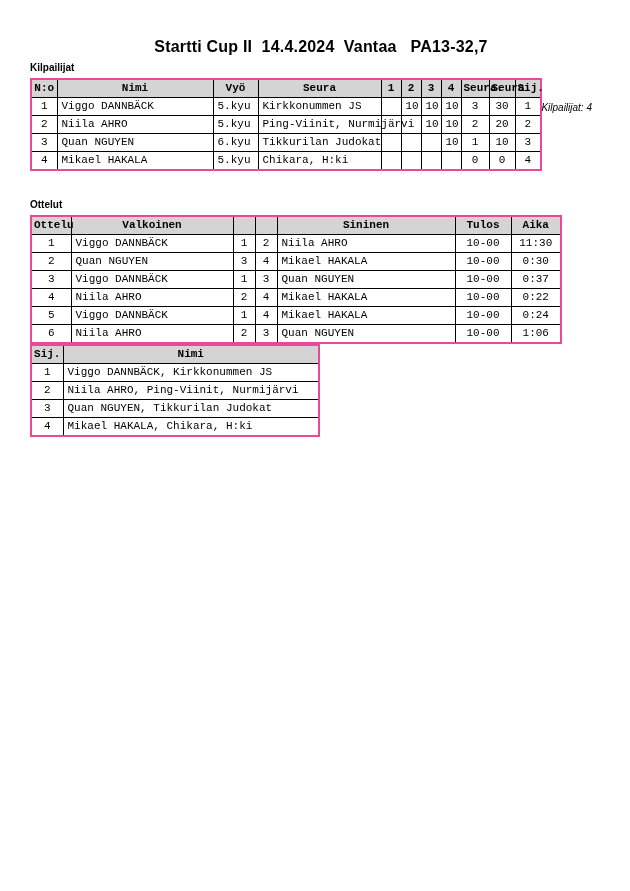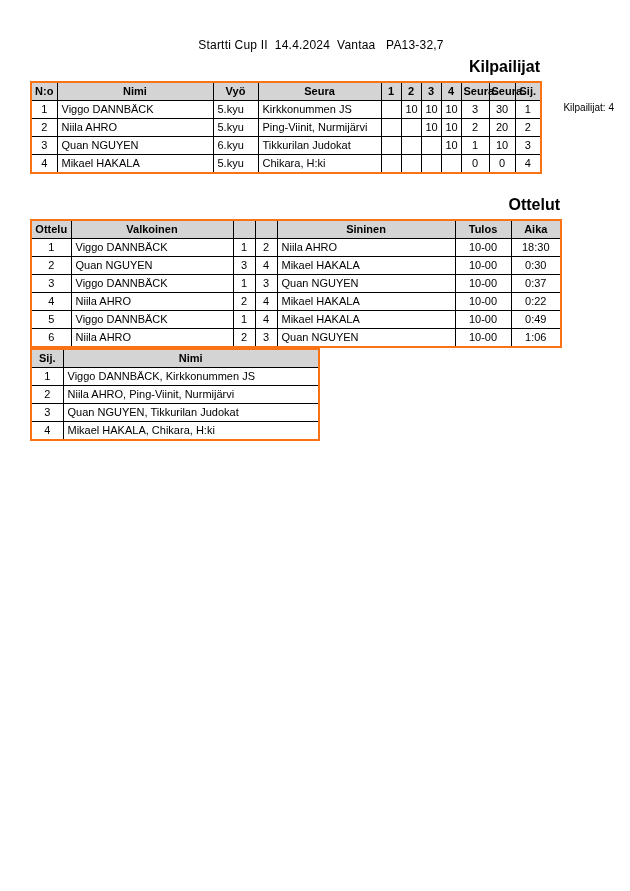--- a/index.html
+++ b/index.html
@@ -8,49 +8,51 @@
     font-family:"Liberation Sans", sans-serif;
     color:#000;
     position:relative;
     overflow:hidden;
   }
   .page { position:relative; width:630px; height:891px; }
 
   .title {
     margin-top:38px;
     text-align:center;
-    font-size:12px;
-    font-weight:normal;
+    font-size:16px;
+    font-weight:bold;
     white-space:pre;
     letter-spacing:0.2px;
     padding-left:12px;
   }
   .count-label {
     position:absolute;
-    top:64px; right:16px;
+    top:64px; right:38px;
     font-size:10px;
+    font-style:italic;
   }
 
   .section { margin-left:30px; }
   .sec-heading {
-    font-size:16px;
+    font-size:10px;
     font-weight:bold;
-    text-align:right;
+    text-align:left;
     margin-top:6px;
     margin-bottom:5px;
   }
-  .sec2 .sec-heading, .sec3 .sec-heading { margin-top:22px; }
+  .sec2 .sec-heading, .sec3 .sec-heading { margin-top:28px; }
   .sec1 .sec-heading { width:510px; }
   .sec2 .sec-heading { width:530px; }
   .sec3 .sec-heading { width:288px; }
 
   table {
     border-collapse:collapse;
     table-layout:fixed;
-    border:2px solid #f97316;
+    border:2px solid #ec4899;
+    font-family:Liberation Mono, monospace;
   }
   th, td {
     border:1px solid #000;
     font-size:11px;
     height:17px;
     line-height:17px;
     padding:0 4px;
     white-space:nowrap;
     overflow:visible;
     box-sizing:border-box;
@@ -199,21 +201,21 @@
           </tr>
         </thead>
         <tbody>
           <tr>
             <td>1</td>
             <td>Viggo DANNBÄCK</td>
             <td>1</td>
             <td>2</td>
             <td>Niila AHRO</td>
             <td>10-00</td>
-            <td>18:30</td>
+            <td>11:30</td>
           </tr>
           <tr>
             <td>2</td>
             <td>Quan NGUYEN</td>
             <td>3</td>
             <td>4</td>
             <td>Mikael HAKALA</td>
             <td>10-00</td>
             <td>0:30</td>
           </tr>
@@ -235,21 +237,21 @@
             <td>10-00</td>
             <td>0:22</td>
           </tr>
           <tr>
             <td>5</td>
             <td>Viggo DANNBÄCK</td>
             <td>1</td>
             <td>4</td>
             <td>Mikael HAKALA</td>
             <td>10-00</td>
-            <td>0:49</td>
+            <td>0:24</td>
           </tr>
           <tr>
             <td>6</td>
             <td>Niila AHRO</td>
             <td>2</td>
             <td>3</td>
             <td>Quan NGUYEN</td>
             <td>10-00</td>
             <td>1:06</td>
           </tr>

